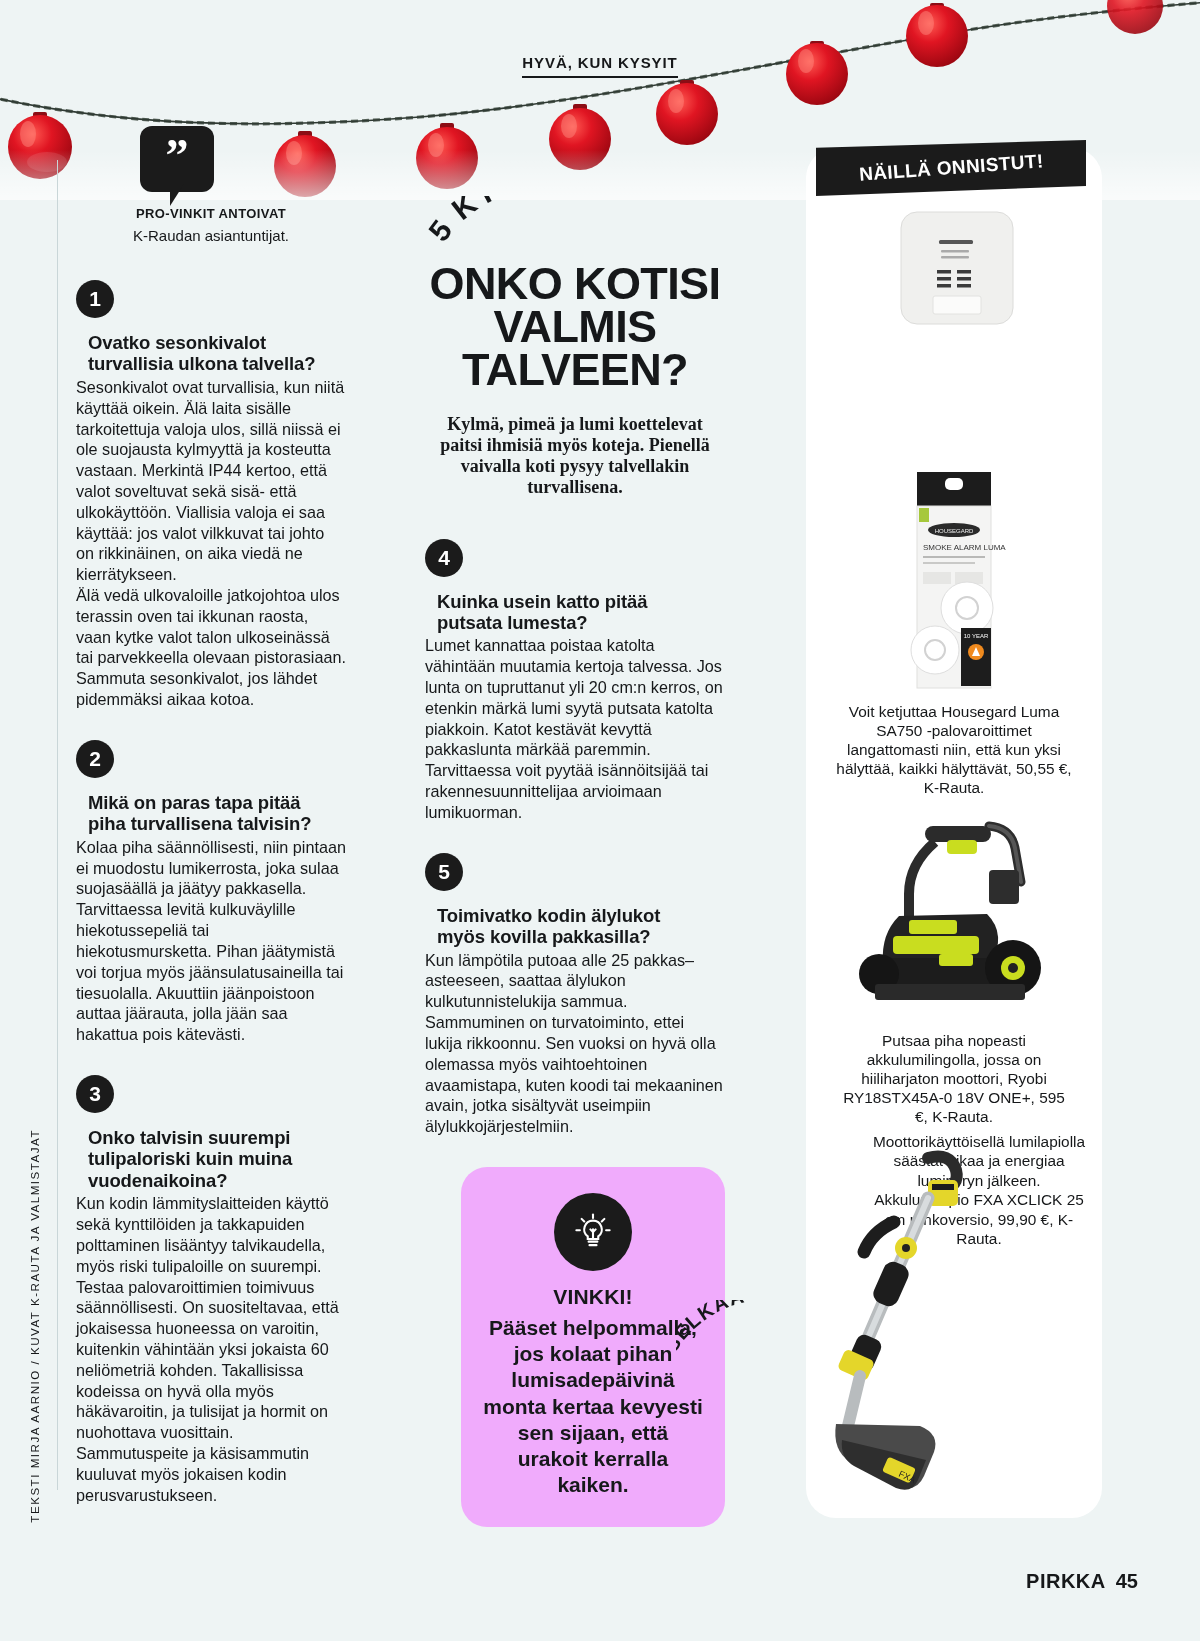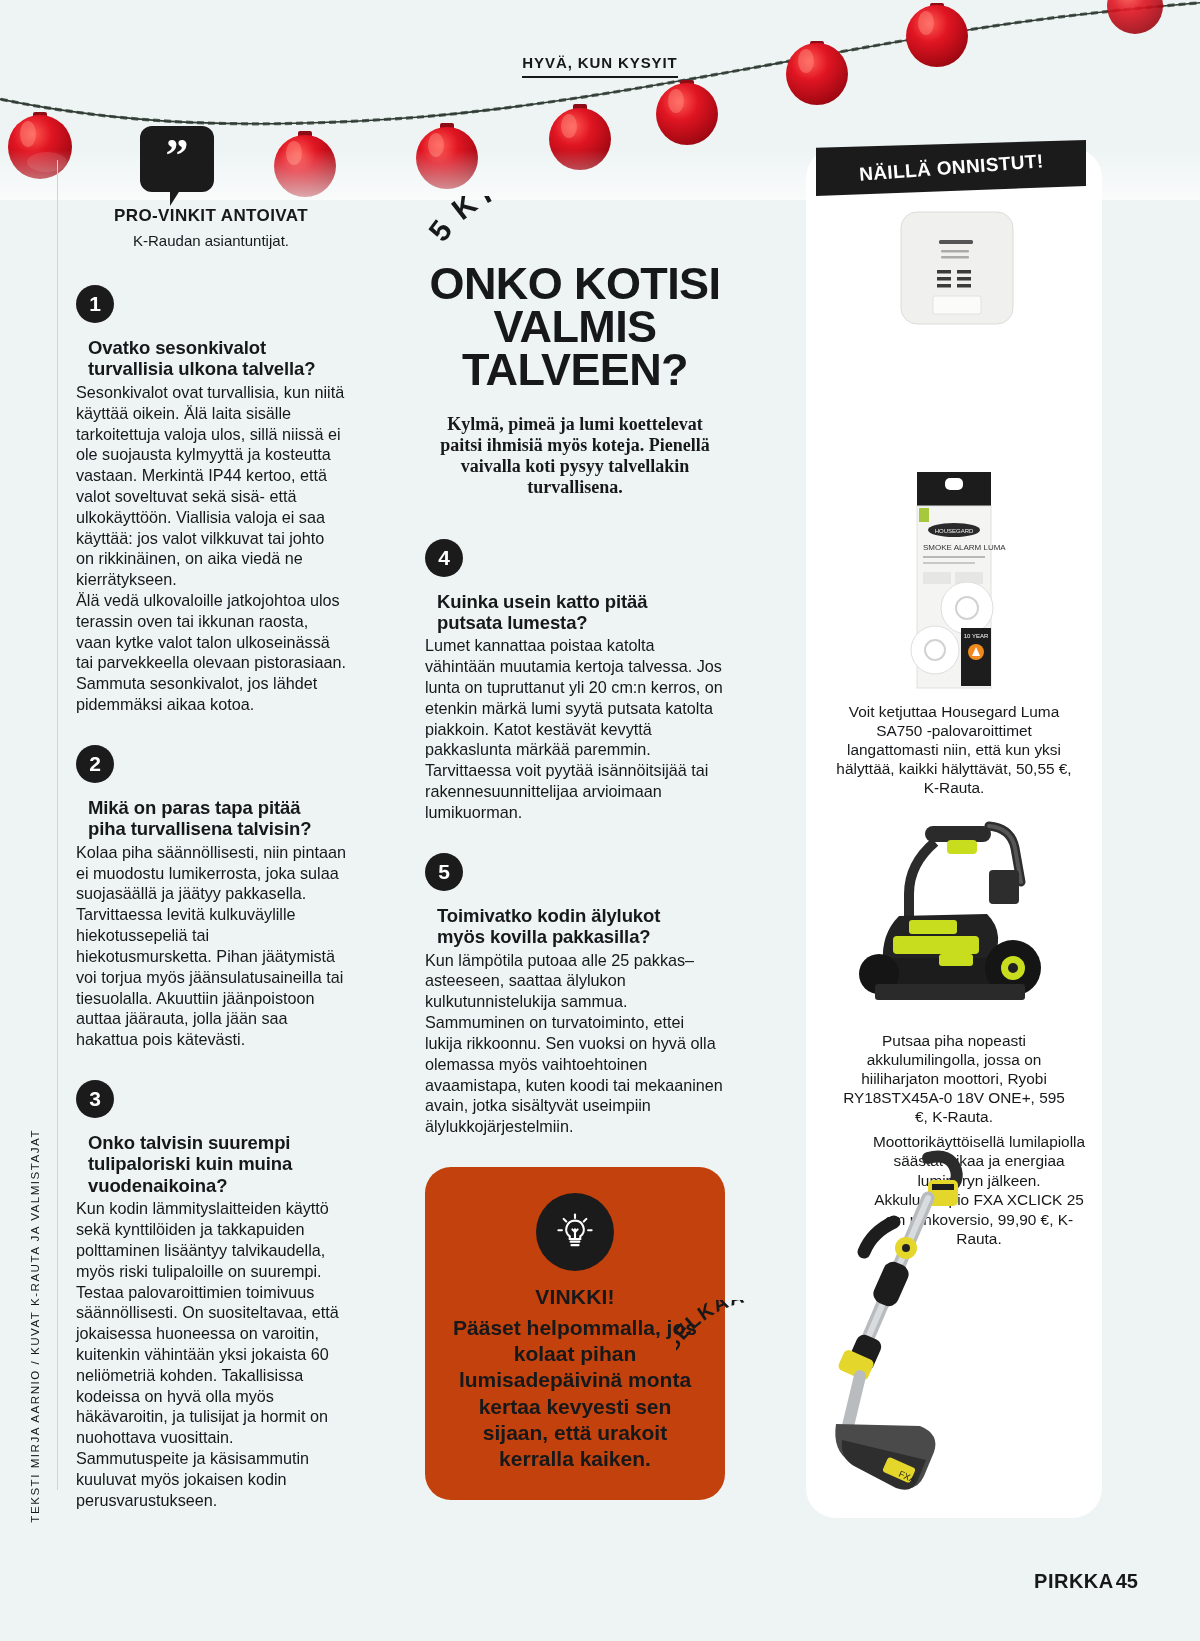--- a/index.html
+++ b/index.html
@@ -39,21 +39,21 @@
   }
   .bubble b{
     color:#fff;font-size:46px;line-height:60px;display:block;text-align:center;
     font-family:"Liberation Serif", serif;
   }
 
   
   .col1{position:absolute;left:76px;top:206px;width:270px;}
   .col2{position:absolute;left:425px;top:196px;width:300px;}
 
-  .pro-head{font-weight:bold;font-size:17px;letter-spacing:0.4px;text-align:center;margin:0 0 6px;}
+  .pro-head{font-weight:bold;font-size:13px;letter-spacing:0.4px;text-align:center;margin:0 0 6px;}
   .pro-sub{font-size:15px;text-align:center;margin:0 0 36px;}
 
   .numdot{
     width:38px;height:38px;border-radius:50%;background:#1b1b1b;color:#fff;
     font-weight:bold;font-size:21px;display:flex;align-items:center;justify-content:center;
     margin-bottom:14px;
   }
   .qhead{font-weight:bold;font-size:18.5px;line-height:1.16;margin:0 12px 2px;letter-spacing:-0.1px;}
   .qbody{font-size:16.2px;line-height:1.285;margin:0;text-align:left;}
   .qblock{margin-bottom:30px;}
@@ -66,22 +66,23 @@
     letter-spacing:-0.6px;margin:2px 0 0;
   }
   .standfirst{
     font-family:"Liberation Serif", serif;
     font-weight:bold;font-size:18px;line-height:1.18;text-align:center;
     margin:22px 0 40px;
   }
 
   
   .vinkki{
-    background:#c2410c;border-radius:26px;padding:26px 22px 28px;text-align:center;
+    background:#f0abfc;border-radius:26px;padding:26px 22px 28px;text-align:center;
     margin-top:18px;
+    margin-left:36px;
   }
   .vinkki .circ{
     width:78px;height:78px;border-radius:50%;background:#1b1b1b;margin:0 auto 14px;
     display:flex;align-items:center;justify-content:center;
   }
   .vinkki h4{font-weight:bold;font-size:21px;margin:0 0 6px;letter-spacing:0.2px;}
   .vinkki p{font-weight:bold;font-size:21px;line-height:1.25;margin:0;}
 
   
   .panel{
@@ -104,21 +105,21 @@
 
   
   .credit{
     position:absolute;left:28px;bottom:118px;
     writing-mode:vertical-rl;transform:rotate(180deg);
     font-size:11.6px;letter-spacing:1.5px;
   }
   .rulev{position:absolute;left:57px;top:160px;width:1px;height:1330px;background:#c9d6d8;}
 
   
-  .footer{position:absolute;right:62px;bottom:48px;display:flex;gap:2px;align-items:baseline;}
+  .footer{position:absolute;right:62px;bottom:48px;display:flex;gap:10px;align-items:baseline;}
   .footer .mag{font-weight:bold;font-size:20px;letter-spacing:0.5px;}
   .footer .pg{font-weight:bold;font-size:20px;}
 
   
   .selkaa{position:absolute;left:676px;top:1300px;width:190px;height:170px;}
 </style>
 </head>
 <body>
 
 <div class="page">

